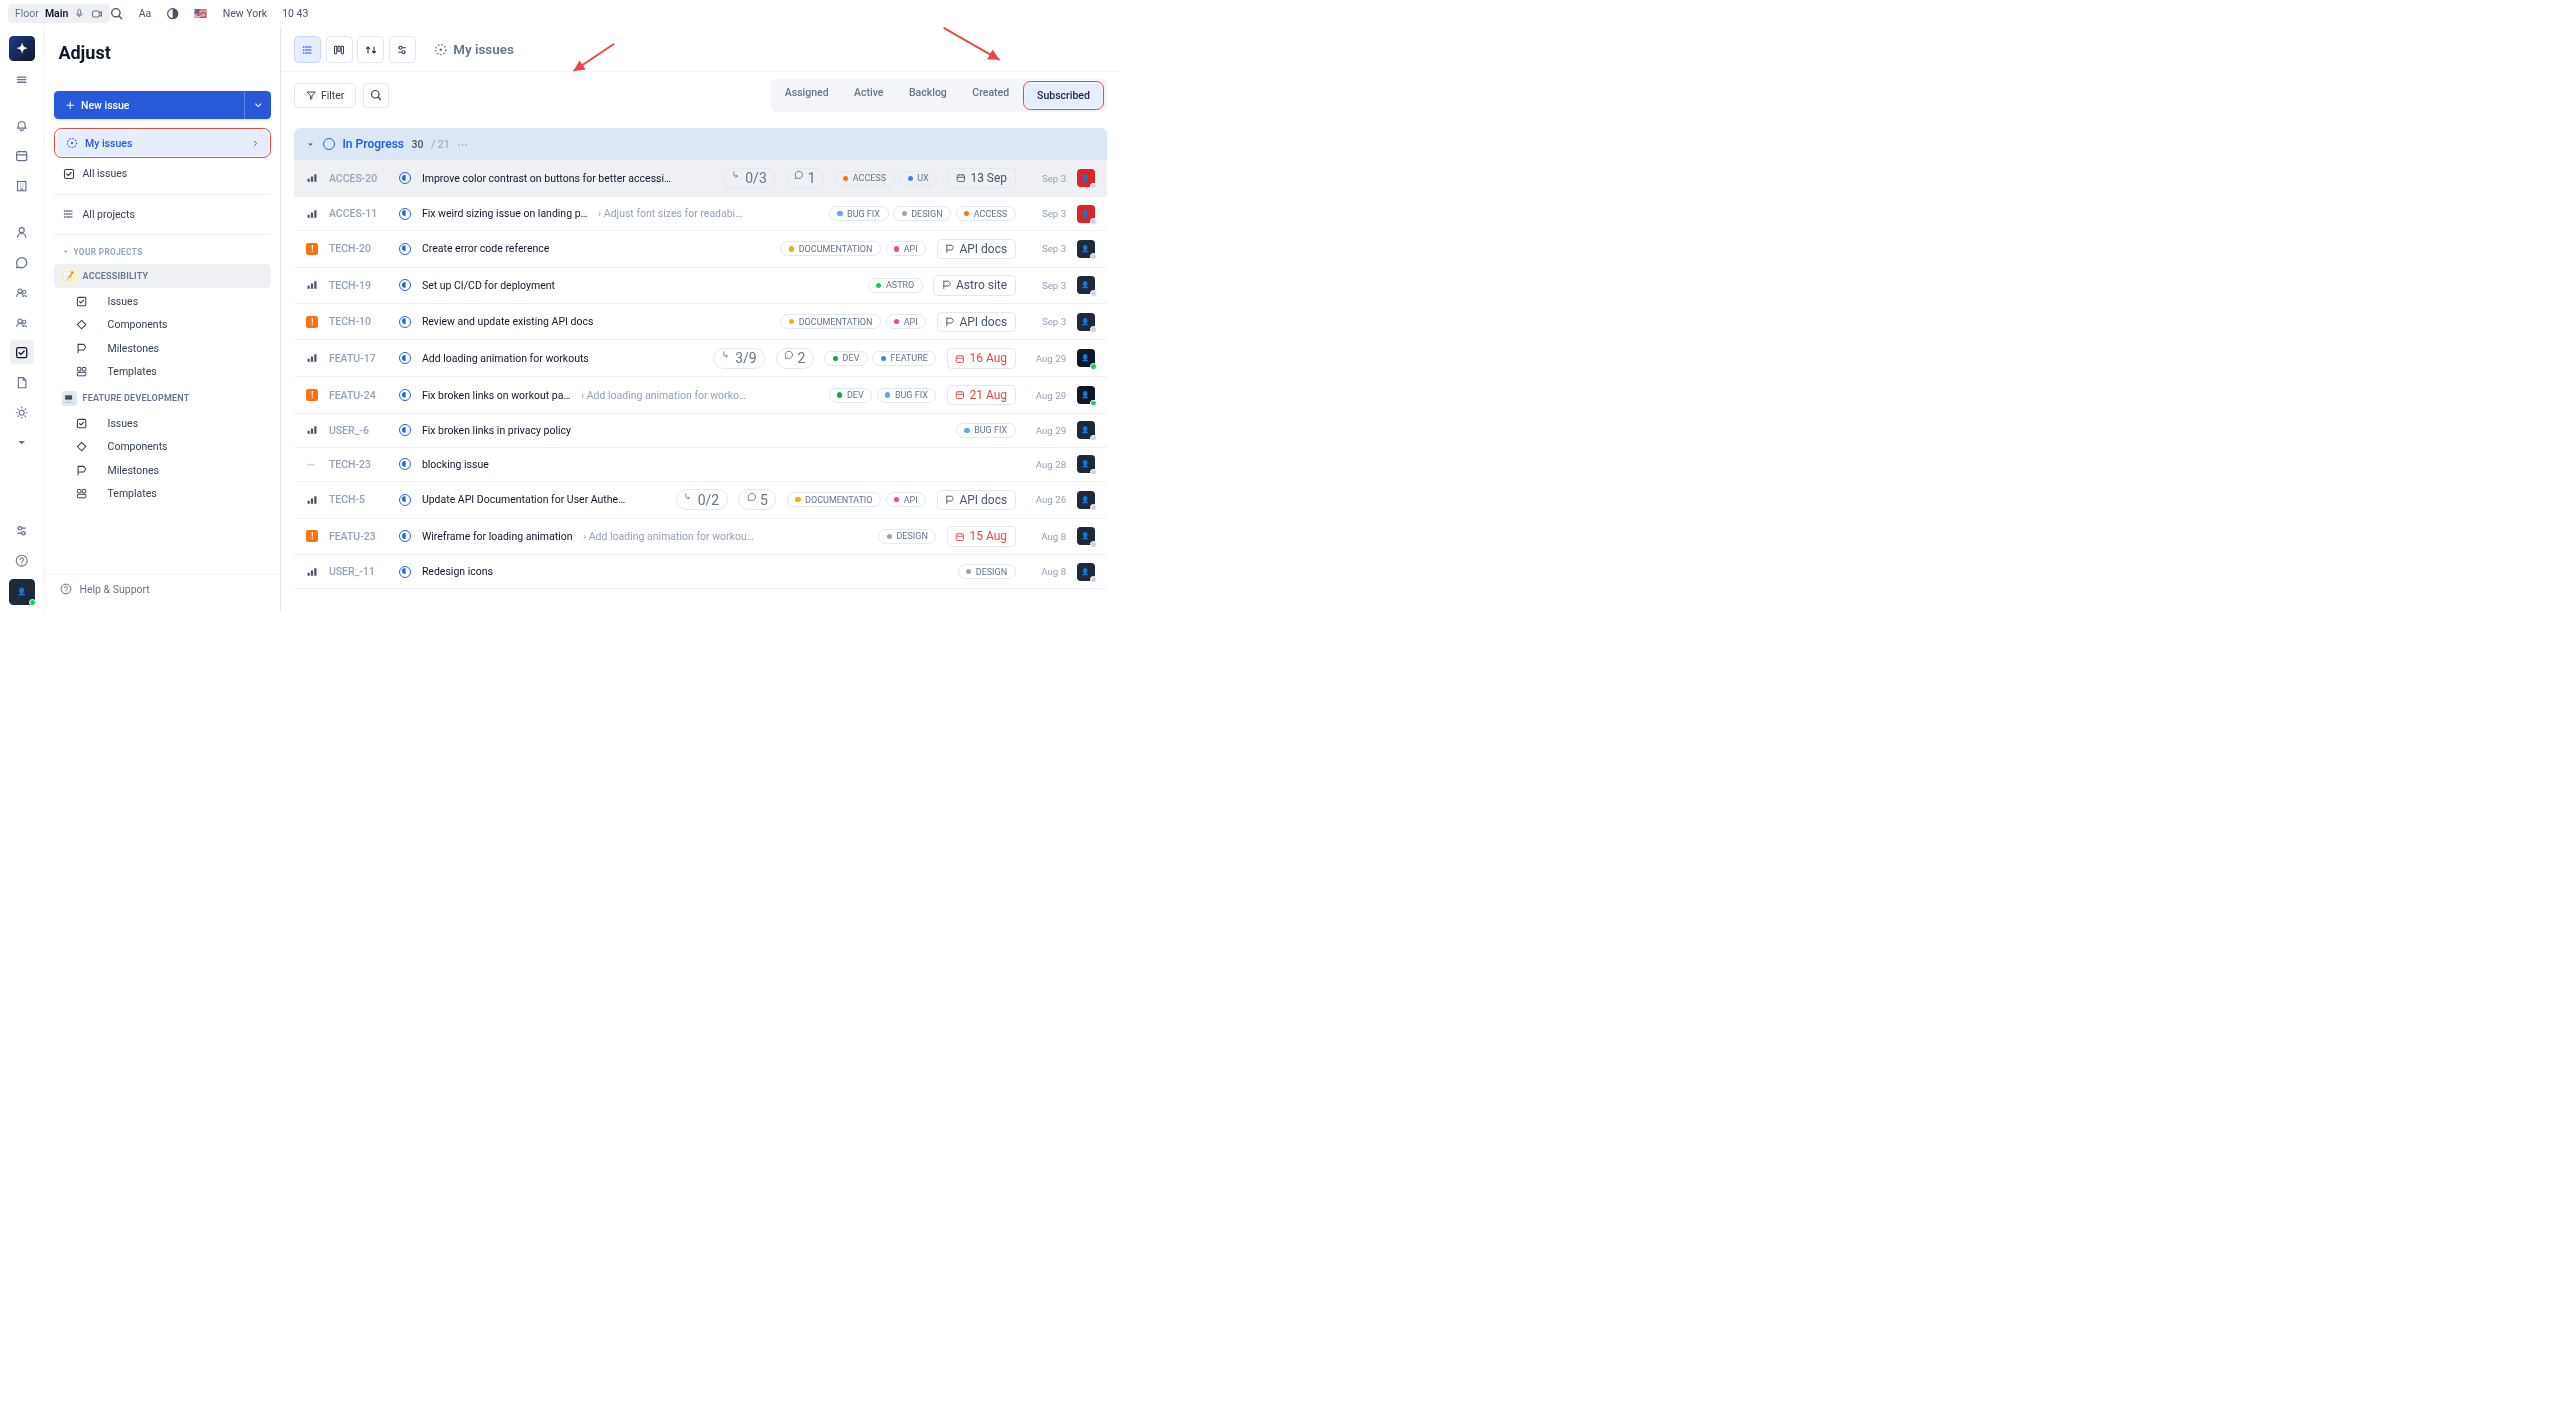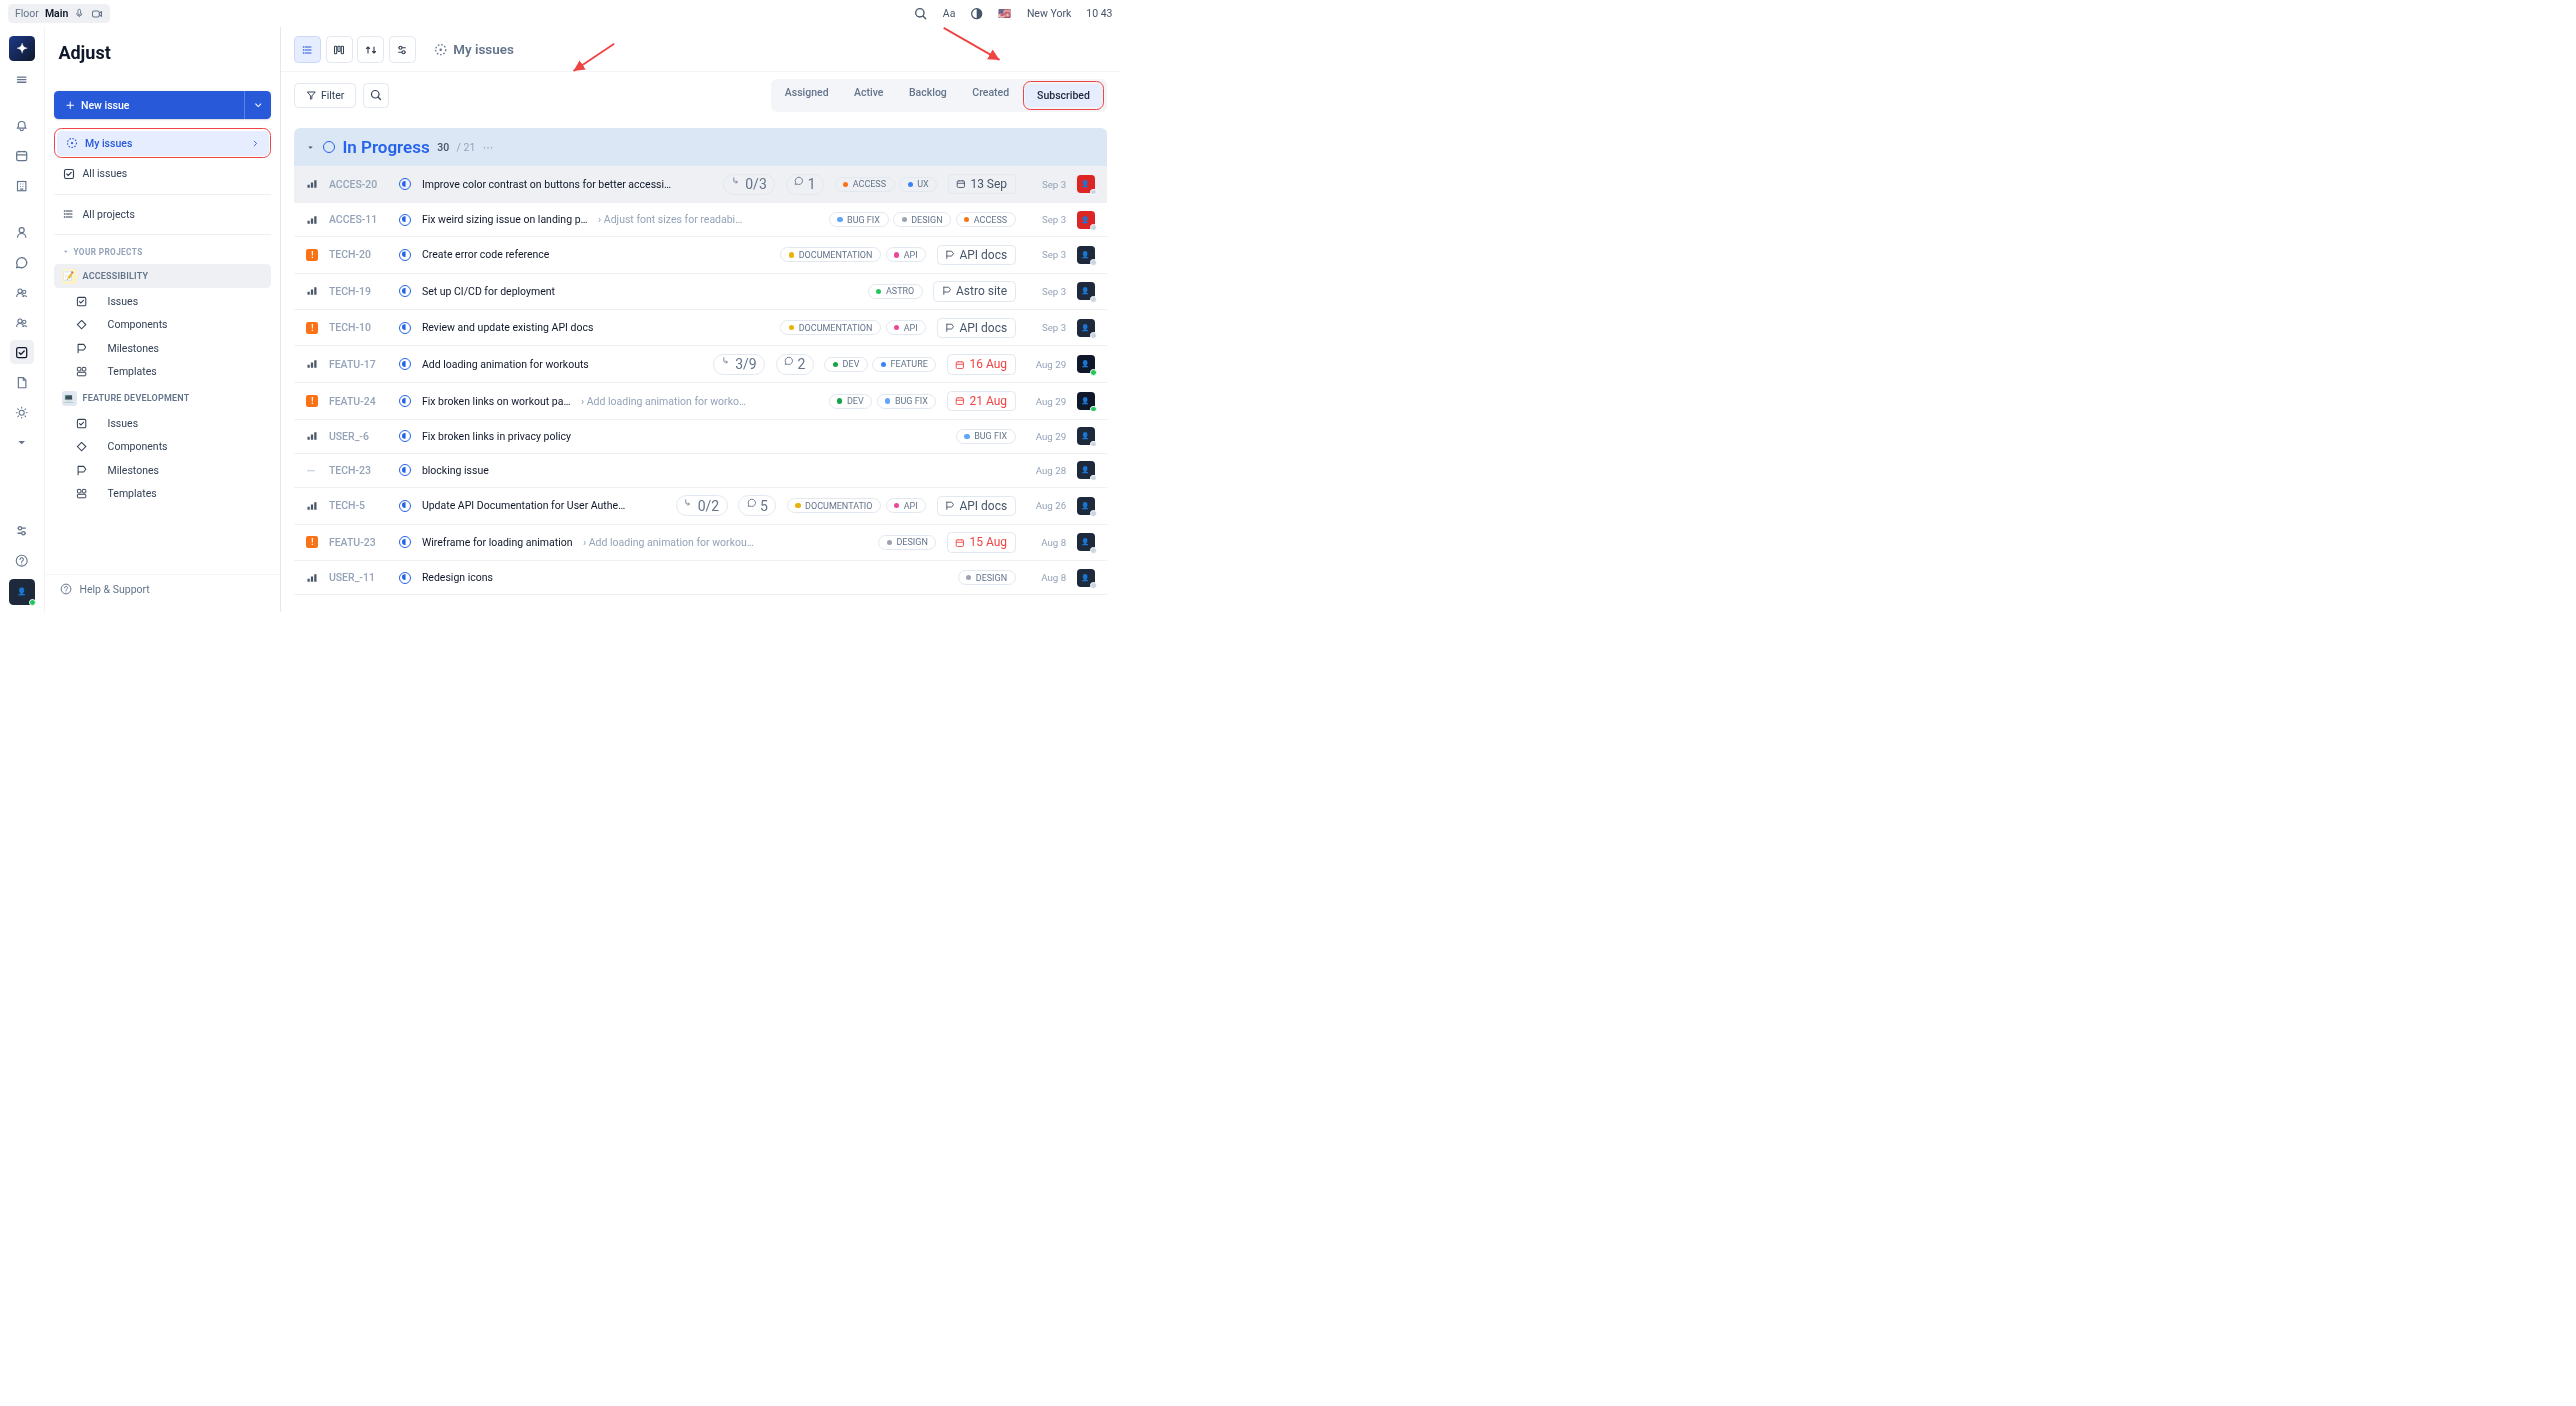--- a/index.html
+++ b/index.html
@@ -1,18 +1,18 @@
 <!DOCTYPE html>
 <html style="font-size:12px"><head>
 <meta charset="utf-8">
 <style>
 * { box-sizing: border-box; margin: 0; padding: 0; font-family: -apple-system, BlinkMacSystemFont, "Segoe UI", Roboto, sans-serif; }
 body { width: 1120px; height: 612px; overflow: hidden; background: #fff; color: #0f172a; font-size: 10.5px; }
 
-.topbar { height: 27px; display: flex; align-items: center; padding: 0 7.5px; justify-content: space-between; }
+.topbar { height: 27px; display: flex; align-items: center; padding: 0 7.5px; justify-content: flex-start; }
 .topbar-left { display: flex; align-items: center; gap: 6px; background: #eef0f3; border-radius: 4.5px; padding: 3px 7.5px; }
 .topbar-left .dim { color: #64748b; }
 .topbar-right { display: flex; align-items: center; gap: 15px; color: #475569; }
 .topbar-right svg { width: 13.4px; height: 13.4px; }
 
 .app { display: flex; height: calc(100% - 27px); }
 
 .rail { width: 45px; border-right: 0.7px solid #f3f3f4; display: flex; flex-direction: column; align-items: center; padding-top: 9px; gap: 6px; }
 .rail .logo { width: 25.4px; height: 25.4px; background: linear-gradient(135deg,#1e3a8a,#0f172a); border-radius: 4.5px; display:flex; align-items:center; justify-content:center; color:#fff; font-weight:bold; font-size:13.4px;}
 .rail-btn { width: 24px; height: 24px; border-radius: 4.5px; display:flex; align-items:center; justify-content:center; color:#64748b; cursor:pointer; }
@@ -68,21 +68,21 @@
 .filter-tabs { margin-left:auto; display:flex; background:#f3f5f8; border-radius:6px; padding:2.2px; gap:1.5px; }
 .ftab { padding: 5.2px 12px; border-radius:4.5px; cursor:pointer; color:#64748b; font-weight:500; }
 .subscribed-wrap { border: 1.5px solid #ef4444; border-radius:7.5px; padding:1.5px; }
 .ftab.active { background:#e6edff; color:#1e293b; }
 
 .issue-area { flex:1; overflow-y:auto; padding: 9px 13.4px; }
 .group-hdr { background:#dbe7f5; border-radius:6px 6px 0 0; padding: 9px 12px; display:flex; align-items:center; gap:7.5px; }
 .group-hdr .caret { color:#475569; }
 .status-ico { width:12px; height:12px; border:1.5px solid #2563eb; border-radius:50%; position:relative; }
 .status-ico::after { content:''; position:absolute; left:0.7px; top:0.7px; width:4.5px; height:7.5px; border-radius: 3.7px 0 0 3.7px; background:#2563eb; transform:rotate(0); display:none;}
-.group-name { color:#2563eb; font-weight:600; font-size:17px; }
+.group-name { color:#2563eb; font-weight:600; font-size:12px; }
 .group-count { color:#475569; font-weight:500; }
 .group-total { color:#94a3b8; }
 .dots { color:#94a3b8; cursor:pointer; }
 
 .issue-row { display:flex; align-items:center; padding: 7.5px 12px; gap:10.5px; border-bottom:0.7px solid #eef0f3; background:#fff; }
 .issue-row.hovered { background:#eef0f3; }
 .row-prio { width:12px; color:#475569; display:flex; }
 .row-prio.urgent { width:12px; height:12px; background:#f97316; border-radius:2.2px; color:#fff; display:flex; align-items:center; justify-content:center; font-size:8.2px; font-weight:bold; }
 .row-prio.none-pri { color:#cbd5e1; font-size:13.4px; font-weight:bold; line-height:1; letter-spacing:-1.5px;}
 .row-id { width:60px; color:#94a3b8; font-weight:500; white-space:nowrap; overflow:hidden; }

